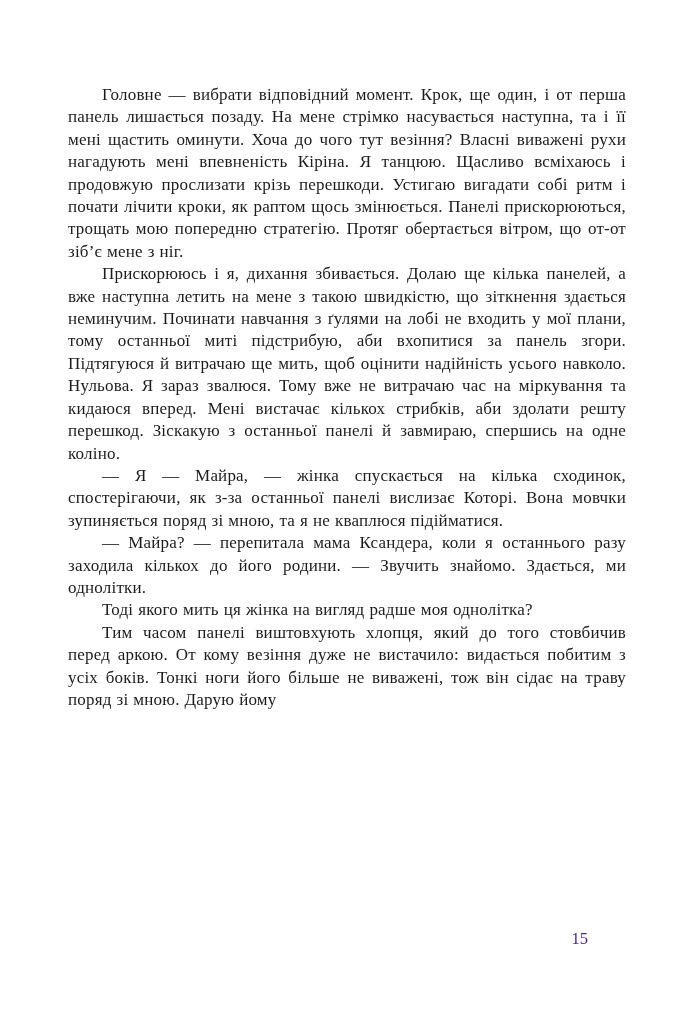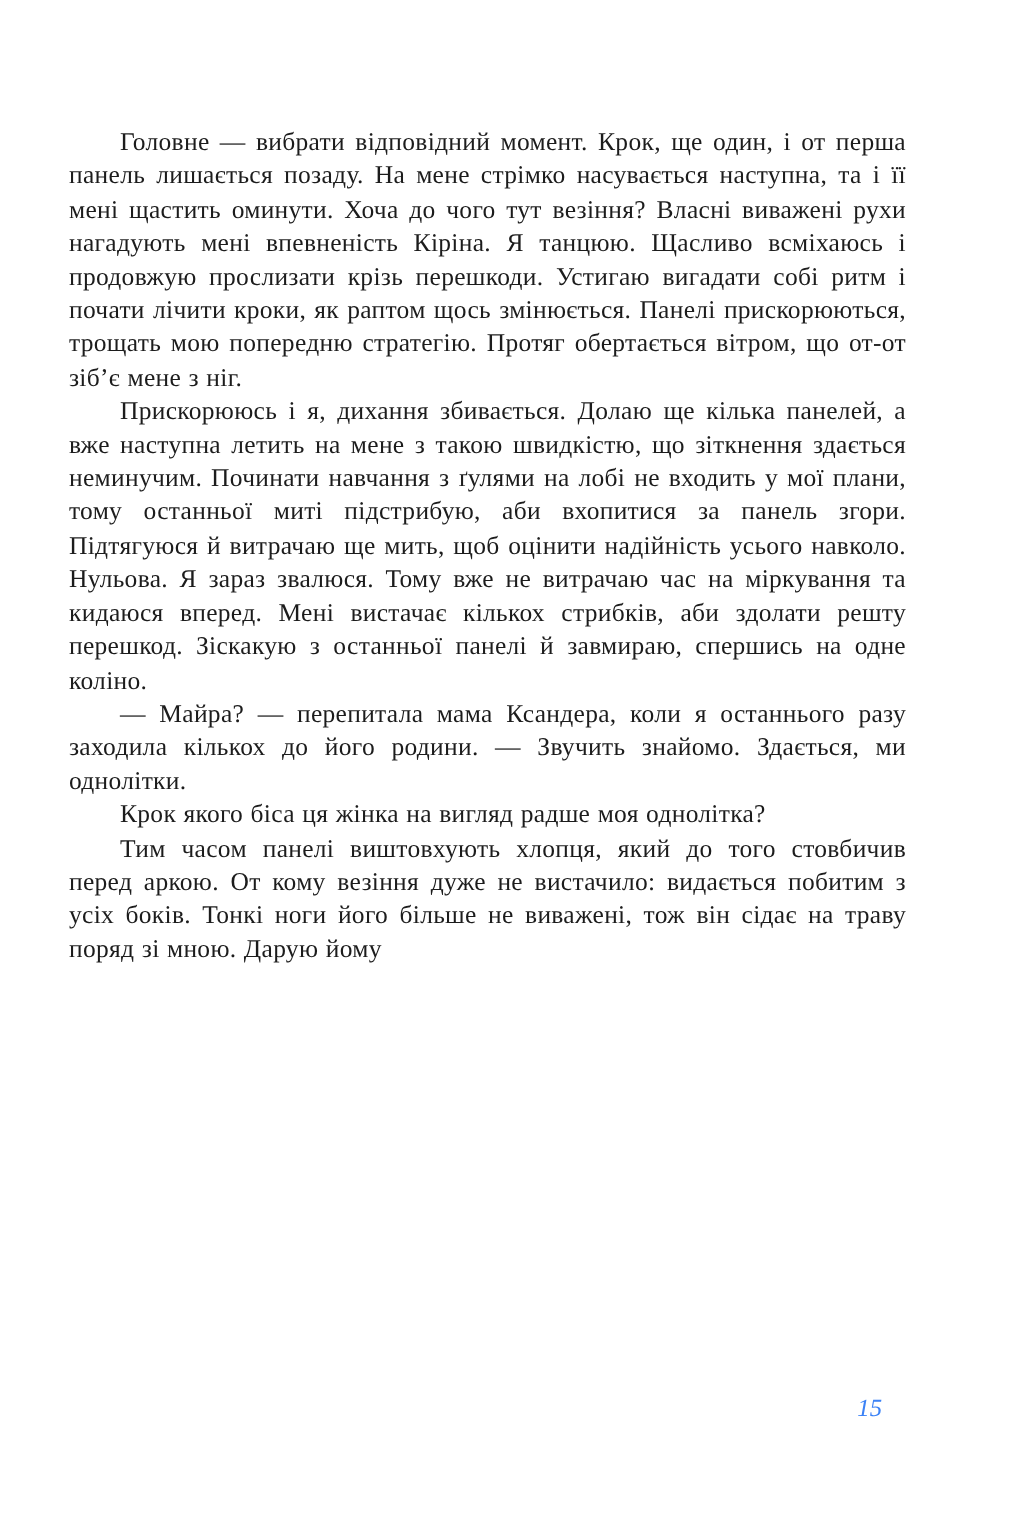--- a/index.html
+++ b/index.html
@@ -12,47 +12,47 @@
     font-family: "Liberation Serif", "DejaVu Serif", serif;
     color: #1c1c1c;
   }
   .page {
     position: absolute;
     inset: 0;
     background: #ffffff;
   }
   .text-block {
     position: absolute;
-    left: 46px;
+    left: 68px;
     top: 84px;
     width: 558px;
   }
   p.para {
     font-size: 17px;
     line-height: 22.4px;
     text-align: justify;
     text-indent: 34px;
     letter-spacing: 0.2px;
     word-spacing: 0.5px;
     margin: 0;
   }
   .page-number {
     position: absolute;
     top: 929px;
     right: 94px;
     font-size: 16.5px;
-    color: #3b82f6;
-    font-style: italic;
+    color: #4c1d95;
   }
 </style>
 </head>
 <body>
 
 <div class="page">
   <div class="text-block">
     <p class="para">Головне — вибрати відповідний момент. Крок, ще один, і от перша панель лишається позаду. На мене стрімко насувається наступна, та і її мені щастить оминути. Хоча до чого тут везіння? Власні виважені рухи нагадують мені впевненість Кіріна. Я танцюю. Щасливо всміхаюсь і продовжую прослизати крізь перешкоди. Устигаю вигадати собі ритм і почати лічити кроки, як раптом щось змінюється. Панелі прискорюються, трощать мою попередню стратегію. Протяг обертається вітром, що от-от зіб’є мене з ніг.</p>
     <p class="para">Прискорююсь і я, дихання збивається. Долаю ще кілька панелей, а вже наступна летить на мене з такою швидкістю, що зіткнення здається неминучим. Починати навчання з ґулями на лобі не входить у мої плани, тому останньої миті підстрибую, аби вхопитися за панель згори. Підтягуюся й витрачаю ще мить, щоб оцінити надійність усього навколо. Нульова. Я зараз звалюся. Тому вже не витрачаю час на міркування та кидаюся вперед. Мені вистачає кількох стрибків, аби здолати решту перешкод. Зіскакую з останньої панелі й завмираю, спершись на одне коліно.</p>
+    <p class="para">— Я — Майра, — жінка спускається на кілька сходинок, спостерігаючи, як з-за останньої панелі вислизає Которі. Вона мовчки зупиняється поряд зі мною, та я не кваплюся підійматися.</p>
     <p class="para">— Майра? — перепитала мама Ксандера, коли я останнього разу заходила кількох до його родини. — Звучить знайомо. Здається, ми однолітки.</p>
-    <p class="para">Крок якого біса ця жінка на вигляд радше моя однолітка?</p>
+    <p class="para">Тоді якого мить ця жінка на вигляд радше моя однолітка?</p>
     <p class="para">Тим часом панелі виштовхують хлопця, який до того стовбичив перед аркою. От кому везіння дуже не вистачило: видається побитим з усіх боків. Тонкі ноги його більше не виважені, тож він сідає на траву поряд зі мною. Дарую йому</p>
   </div>
   <div class="page-number">15</div>
 </div>
 
 </body></html>

